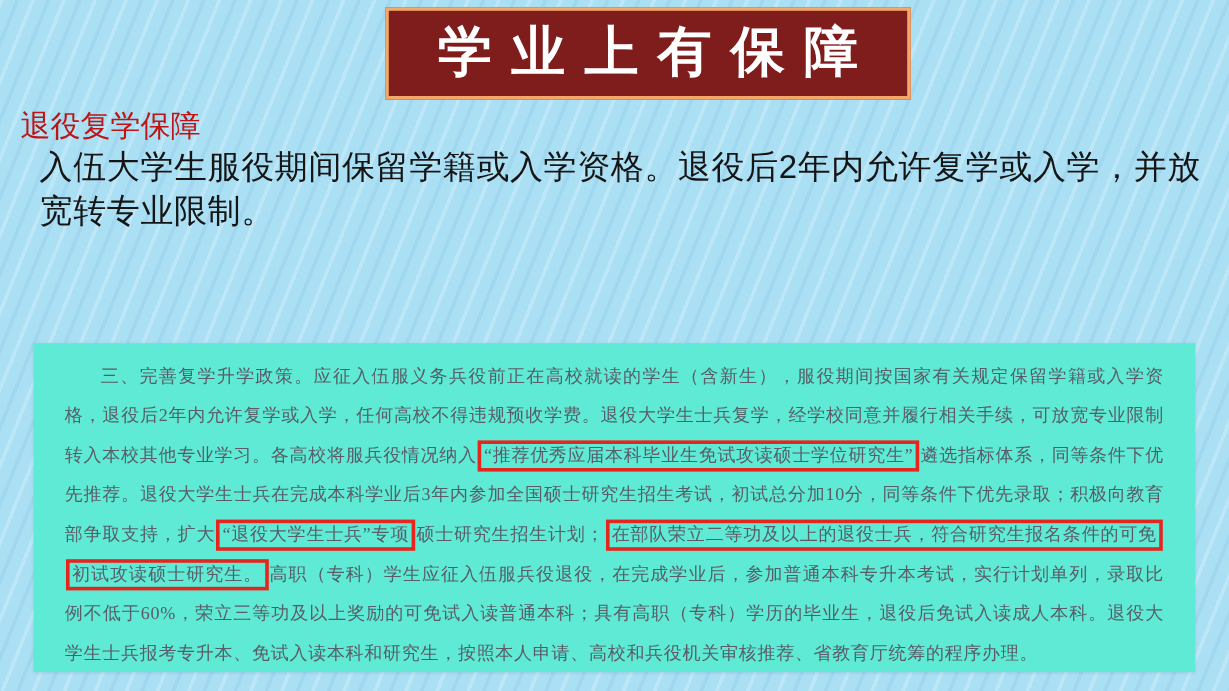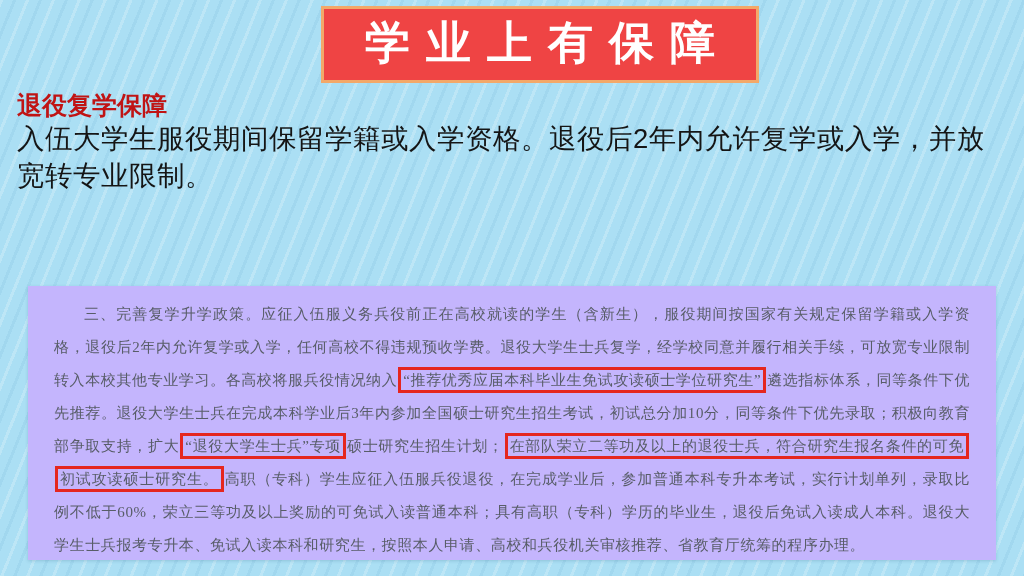--- a/index.html
+++ b/index.html
@@ -14,21 +14,21 @@
         rgba(255,255,255,0.22) 0px, rgba(255,255,255,0.22) 3px,
         rgba(255,255,255,0) 3px, rgba(255,255,255,0) 12px,
         rgba(90,160,200,0.12) 12px, rgba(90,160,200,0.12) 15px,
         rgba(255,255,255,0) 15px, rgba(255,255,255,0) 24px);
   }
 
   .banner {
     position: absolute;
     left: 321px; top: 6px;
     width: 438px; height: 77px;
-    background: #ef4444;
+    background: #7f1d1d;
     border: 3px solid #f3a869;
     box-sizing: border-box;
     display: flex;
     align-items: center;
     justify-content: center;
   }
   .banner-title {
     color: #ffffff;
     font-size: 45px;
     font-weight: bold;
@@ -40,35 +40,36 @@
   }
 
   .content {
     position: absolute;
     left: 17px; top: 90px;
     width: 992px;
   }
   .sec-heading {
     color: #c01414;
     font-size: 25px;
-    font-weight: bold;
+    font-weight: normal;
     line-height: 1.25;
   }
   .sec-body {
     color: #151515;
     font-size: 27.5px;
     line-height: 1.33;
     letter-spacing: 0.5px;
+    margin-left: 16px;
   }
 
   .doc-card {
     position: absolute;
     left: 28px; top: 286px;
     width: 968px; height: 274px;
-    background: #c4b5fd;
+    background: #5eead4;
     box-sizing: border-box;
     padding: 12px 26px 10px 26px;
     box-shadow: 0 1px 3px rgba(60,110,140,0.25);
   }
   .doc-text {
     font-family: "Liberation Serif", serif;
     font-size: 15px;
     color: #585d68;
     line-height: 33px;
     text-align: justify;

